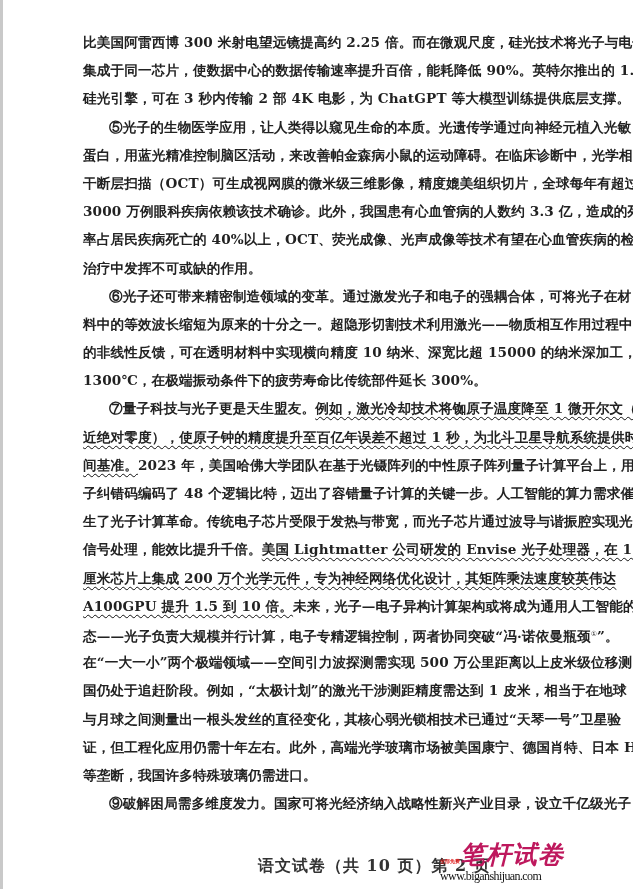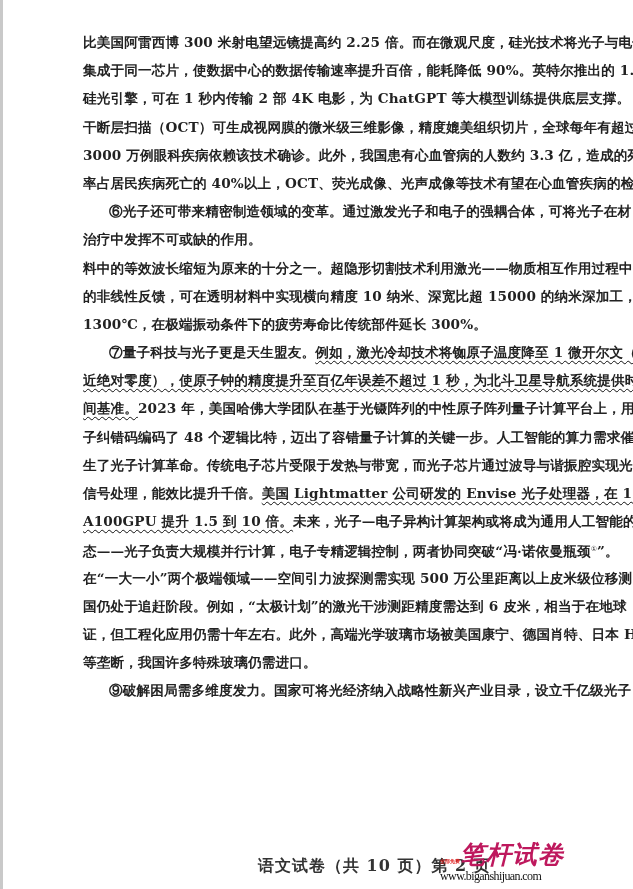--- a/index.html
+++ b/index.html
@@ -62,39 +62,43 @@
   }
 </style>
 </head>
 <body>
 
 <div class="left-strip"></div>
 
 <div class="page" id="page">
     <div class="line"><span>比美国阿雷西博 300 米射电望远镜提高约 2.25 倍。而在微观尺度，硅光技术将光子与电子</span></div>
     <div class="line"><span>集成于同一芯片，使数据中心的数据传输速率提升百倍，能耗降低 90%。英特尔推出的 1.6Tbps</span></div>
-    <div class="line last"><span>硅光引擎，可在 1 秒内传输 2 部 4K 电影，为 ChatGPT 等大模型训练提供底层支撑。</span></div>
+    <div class="line last"><span>硅光引擎，可在 3 秒内传输 2 部 4K 电影，为 ChatGPT 等大模型训练提供底层支撑。</span></div>
+    <div class="line indent"><span>⑤光子的生物医学应用，让人类得以窥见生命的本质。光遗传学通过向神经元植入光敏</span></div>
+    <div class="line"><span>蛋白，用蓝光精准控制脑区活动，来改善帕金森病小鼠的运动障碍。在临床诊断中，光学相</span></div>
     <div class="line"><span>干断层扫描（OCT）可生成视网膜的微米级三维影像，精度媲美组织切片，全球每年有超过</span></div>
     <div class="line"><span>3000 万例眼科疾病依赖该技术确诊。此外，我国患有心血管病的人数约 3.3 亿，造成的死亡</span></div>
     <div class="line"><span>率占居民疾病死亡的 40%以上，OCT、荧光成像、光声成像等技术有望在心血管疾病的检查和</span></div>
+    <div class="line last"><span>治疗中发挥不可或缺的作用。</span></div>
     <div class="line indent"><span>⑥光子还可带来精密制造领域的变革。通过激发光子和电子的强耦合体，可将光子在材</span></div>
-    <div class="line last"><span>治疗中发挥不可或缺的作用。</span></div>
     <div class="line"><span>料中的等效波长缩短为原来的十分之一。超隐形切割技术利用激光——物质相互作用过程中</span></div>
     <div class="line"><span>的非线性反馈，可在透明材料中实现横向精度 10 纳米、深宽比超 15000 的纳米深加工，激</span></div>
     <div class="line last"><span>1300℃，在极端振动条件下的疲劳寿命比传统部件延长 300%。</span></div>
     <div class="line indent"><span>⑦量子科技与光子更是天生盟友。</span><span class="ul">例如，激光冷却技术将铷原子温度降至 1 微开尔文（接</span></div>
     <div class="line"><span class="ul">近绝对零度），使原子钟的精度提升至百亿年误差不超过 1 秒，为北斗卫星导航系统提供时</span></div>
     <div class="line"><span class="ul">间基准。</span><span>2023 年，美国哈佛大学团队在基于光镊阵列的中性原子阵列量子计算平台上，用量</span></div>
     <div class="line"><span>子纠错码编码了 48 个逻辑比特，迈出了容错量子计算的关键一步。人工智能的算力需求催</span></div>
     <div class="line"><span>生了光子计算革命。传统电子芯片受限于发热与带宽，而光子芯片通过波导与谐振腔实现光</span></div>
     <div class="line"><span>信号处理，能效比提升千倍。</span><span class="ul">美国 Lightmatter 公司研发的 Envise 光子处理器，在 1 平方</span></div>
+    <div class="line"><span class="ul">厘米芯片上集成 200 万个光学元件，专为神经网络优化设计，其矩阵乘法速度较英伟达</span></div>
     <div class="line"><span class="ul">A100GPU 提升 1.5 到 10 倍。</span><span>未来，光子—电子异构计算架构或将成为通用人工智能的基本形</span></div>
     <div class="line last"><span>态——光子负责大规模并行计算，电子专精逻辑控制，两者协同突破“冯·诺依曼瓶颈</span><sup>①</sup><span>”。</span></div>
     <div class="line"><span>在“一大一小”两个极端领域——空间引力波探测需实现 500 万公里距离以上皮米级位移测</span></div>
-    <div class="line"><span>国仍处于追赶阶段。例如，“太极计划”的激光干涉测距精度需达到 6 皮米，相当于在地球</span></div>
+    <div class="line"><span>国仍处于追赶阶段。例如，“太极计划”的激光干涉测距精度需达到 1 皮米，相当于在地球</span></div>
+    <div class="line"><span>与月球之间测量出一根头发丝的直径变化，其核心弱光锁相技术已通过“天琴一号”卫星验</span></div>
     <div class="line"><span>证，但工程化应用仍需十年左右。此外，高端光学玻璃市场被美国康宁、德国肖特、日本 HOYA</span></div>
     <div class="line last"><span>等垄断，我国许多特殊玻璃仍需进口。</span></div>
     <div class="line indent"><span>⑨破解困局需多维度发力。国家可将光经济纳入战略性新兴产业目录，设立千亿级光子</span></div>
   </div>
 
 <div class="footer">语文试卷（共 10 页）第 2 页</div>
 
 <div class="watermark">
   <div class="wm-title">笔杆试卷</div>
   <div class="wm-badge">全部免费</div>

